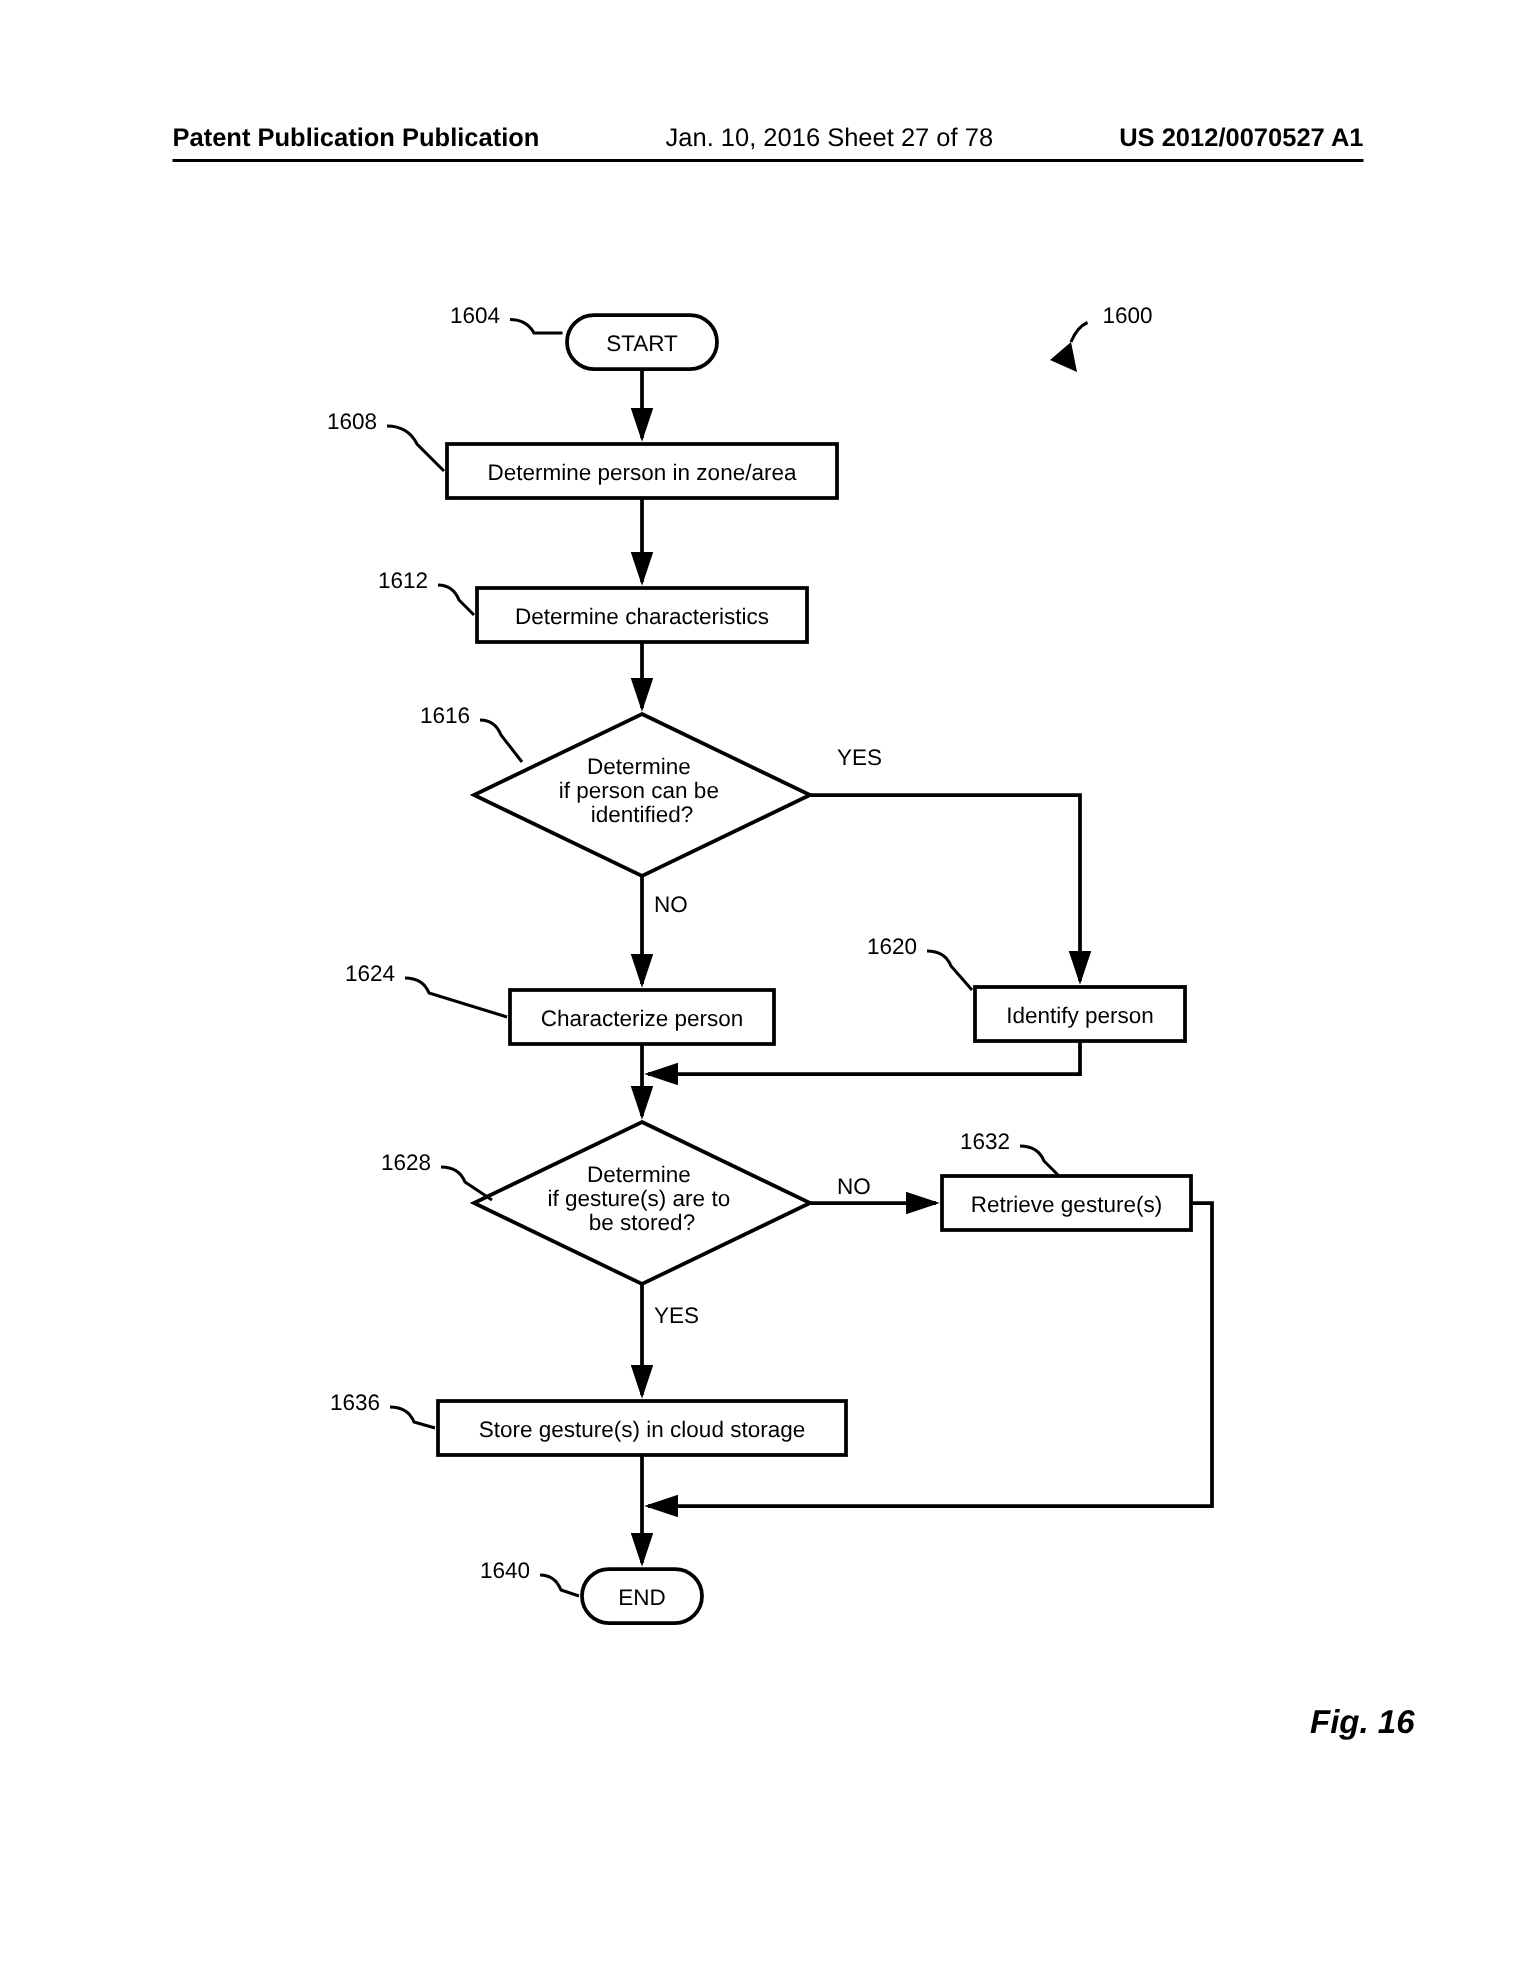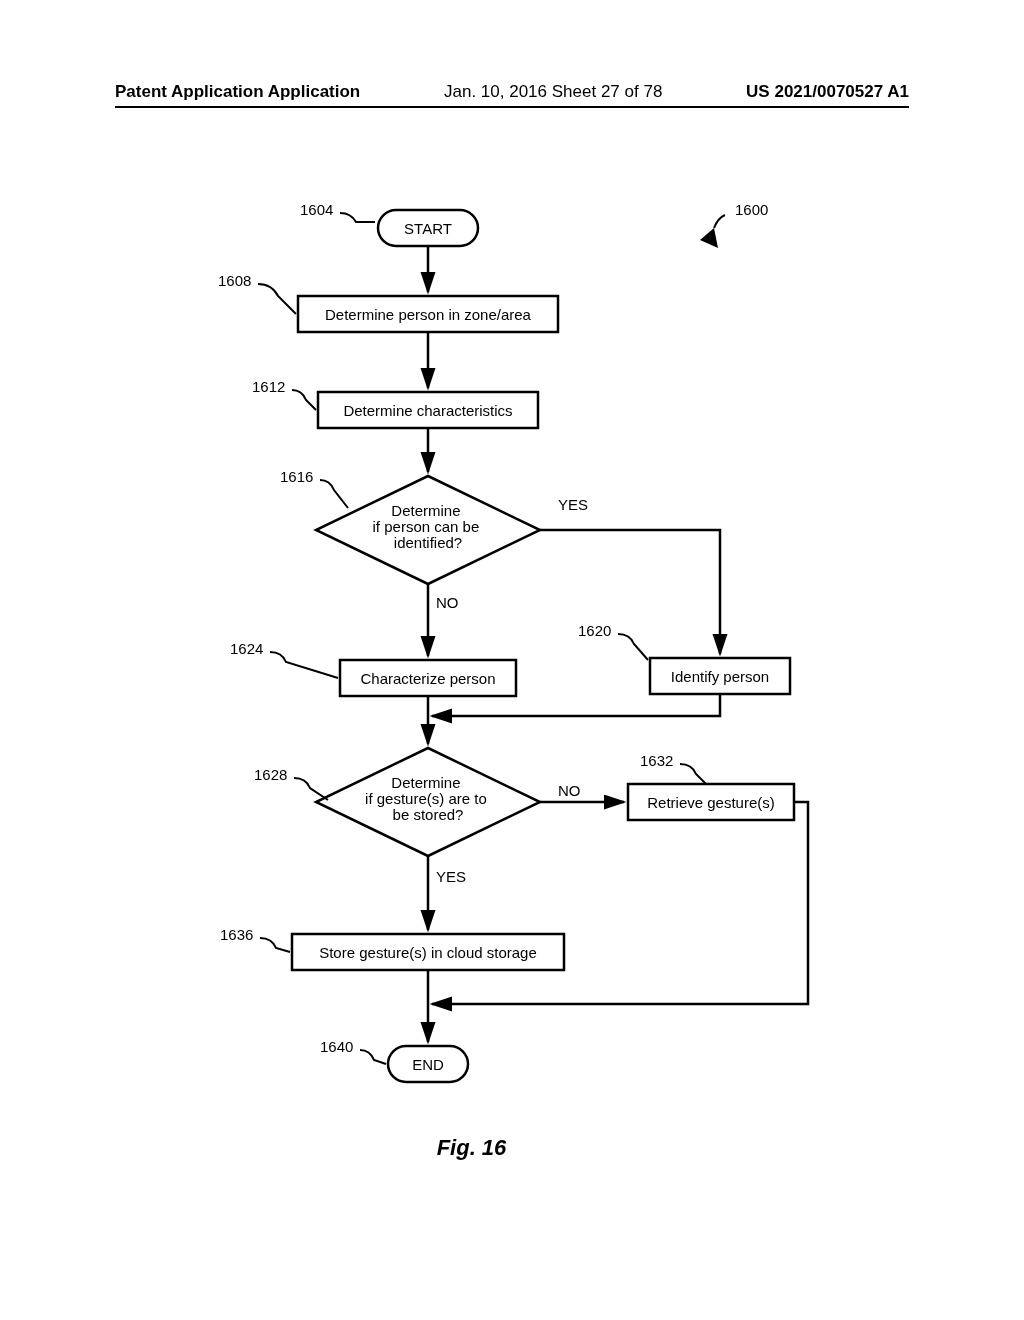--- a/index.html
+++ b/index.html
@@ -29,43 +29,43 @@
       position: absolute;
       left: 0;
       top: 0;
       width: 1024px;
       height: 1320px;
     }
     .fig-caption {
       position: absolute;
       left: 0;
       width: 943px;
-      text-align: center;
+      text-align: right;
       font-weight: bold;
       font-style: italic;
       font-size: 22px;
       top: 1135px;
     }
     .node-text {
       font-size: 15px;
       text-align: center;
       font-family: Arial, Helvetica, sans-serif;
     }
     .ref-text {
       font-size: 15px;
       font-family: Arial, Helvetica, sans-serif;
     }
   </style>
 </head>
 <body>
 
 <div class="header">
-  <span class="pub">Patent Application Application</span>
+  <span class="pub">Patent Publication Publication</span>
   <span class="date">Jan. 10, 2016  Sheet 27 of 78</span>
-  <span class="pubno">US 2021/0070527 A1</span>
+  <span class="pubno">US 2012/0070527 A1</span>
 </div>
 
 <svg class="diagram" viewBox="0 0 1024 1320">
   <defs>
     <marker id="arrowhead" markerWidth="10" markerHeight="10" refX="8" refY="3" orient="auto" markerUnits="strokeWidth">
       <path d="M0,0 L0,6 L9,3 z" fill="#000"></path>
     </marker>
   </defs>
 
   <g>

